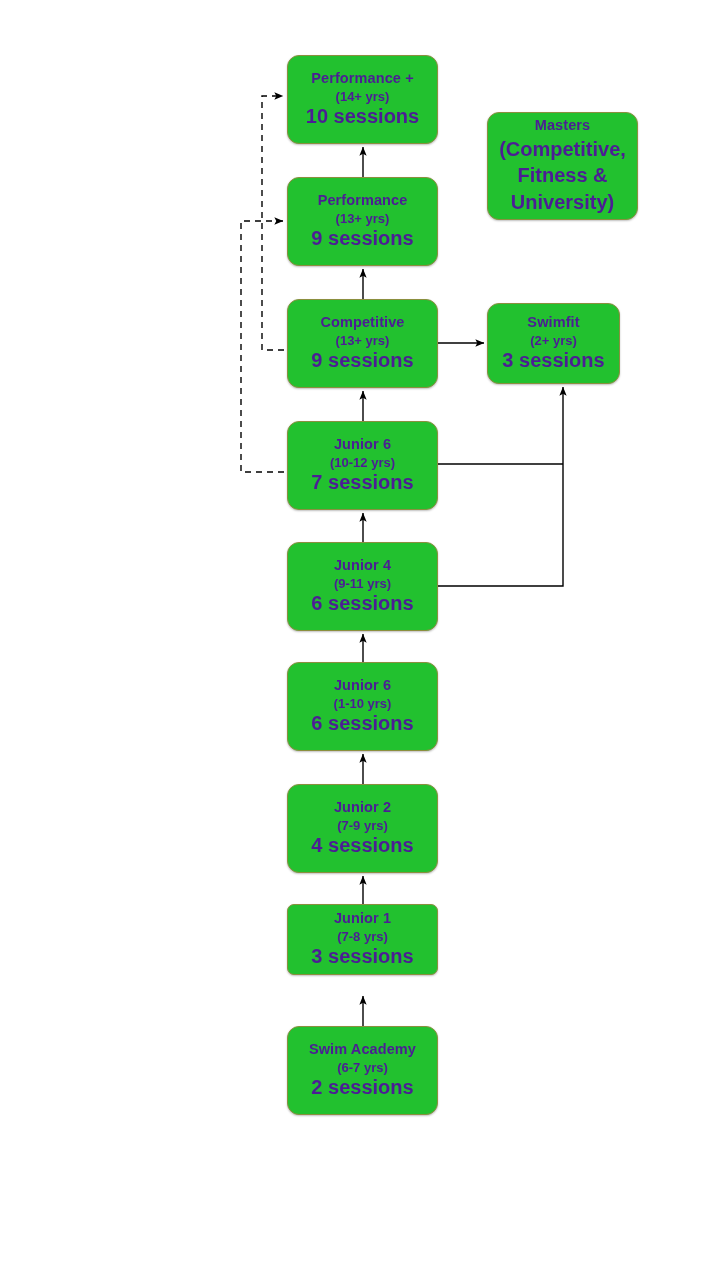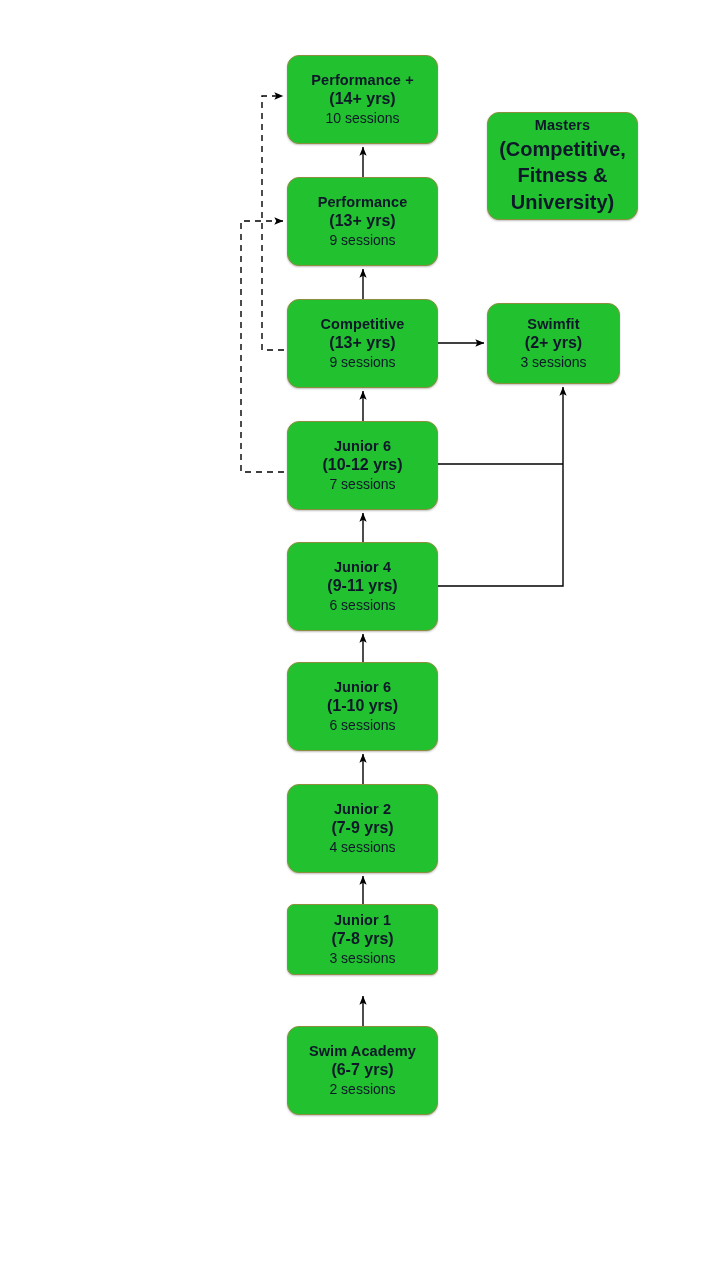--- a/index.html
+++ b/index.html
@@ -33,38 +33,38 @@
     box-sizing: border-box;
     background: #22c12f;
     border: 1px solid #8b8f3e;
     border-radius: 12px;
     box-shadow: 0 1px 2px rgba(0,0,0,0.25);
     display: flex;
     flex-direction: column;
     align-items: center;
     justify-content: center;
     text-align: center;
-    color: #0f172a;
+    color: #4c1d95;
     line-height: 1.18;
     padding: 2px 4px;
   }
   .node .n-title {
     font-size: 14.5px;
     font-weight: bold;
     letter-spacing: 0.1px;
     margin-bottom: 1px;
   }
   .node .n-age {
-    font-size: 16px;
+    font-size: 13px;
     font-weight: bold;
     margin-bottom: 1px;
   }
   .node .n-sessions {
-    font-size: 14px;
-    font-weight: normal;
+    font-size: 20px;
+    font-weight: bold;
   }
   .node.multiline .n-title { margin-bottom: 2px; }
   .node .n-sub {
     font-size: 20px;
     font-weight: bold;
     line-height: 1.32;
   }
 </style>
 </head>
 <body>

